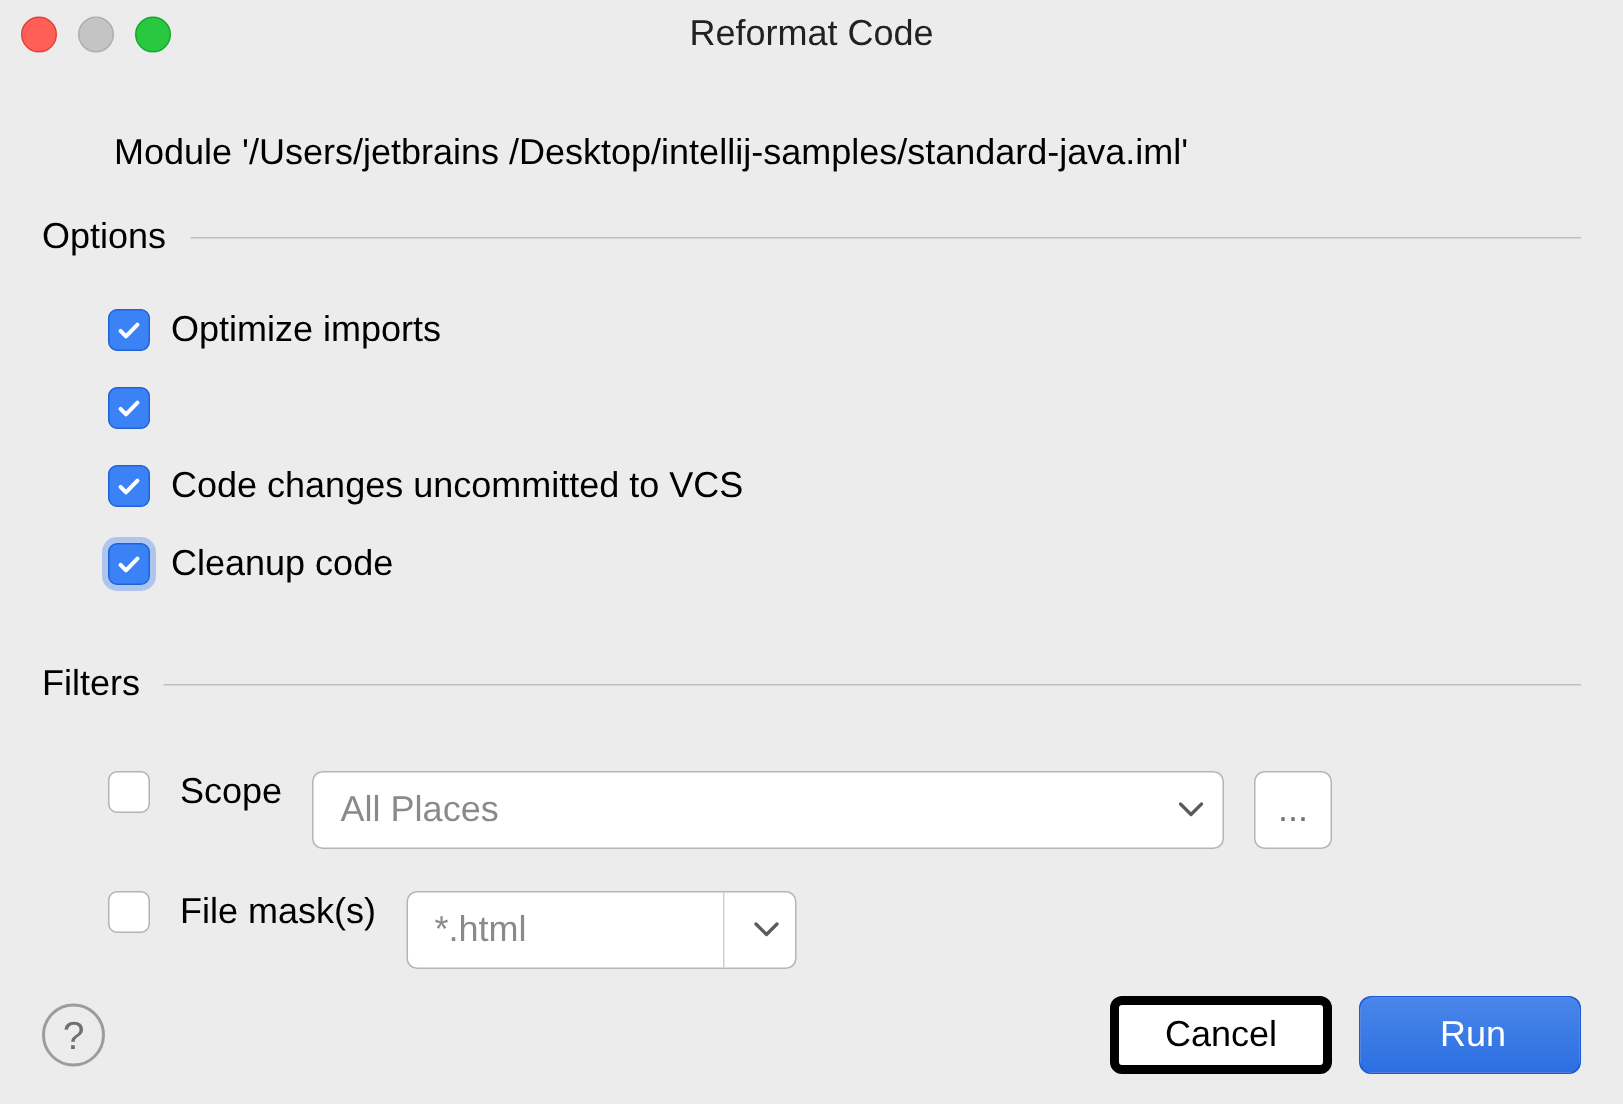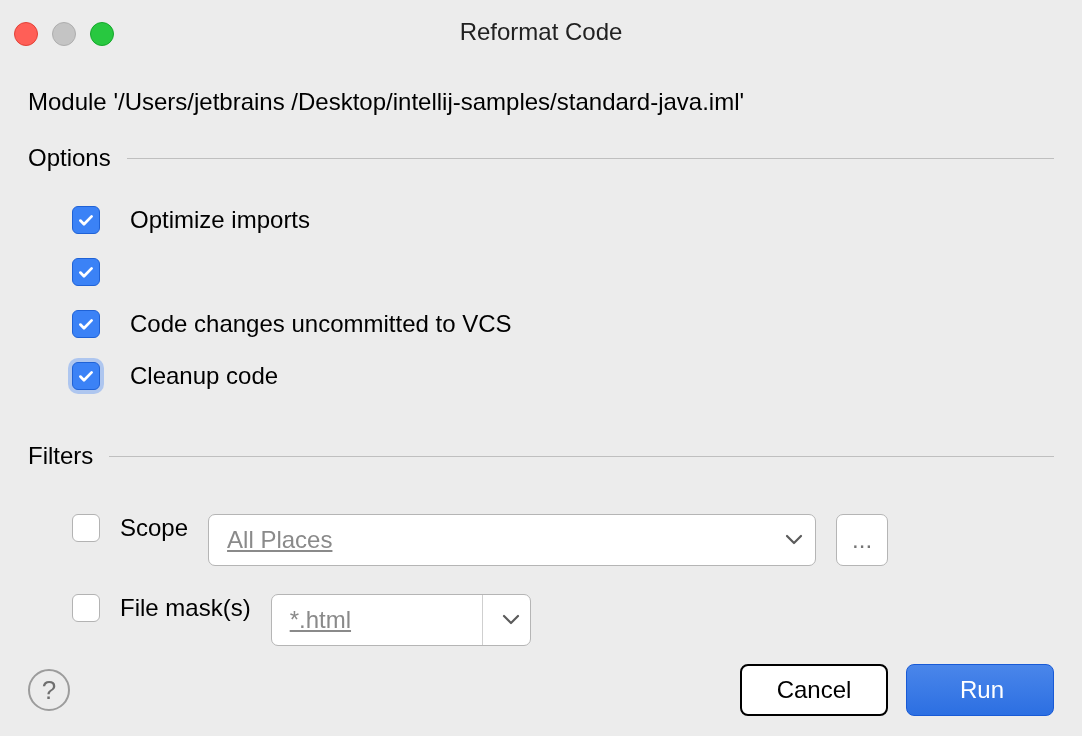--- a/index.html
+++ b/index.html
@@ -9,21 +9,21 @@
     height: 736px;
     background: #ececec;
     font-family: -apple-system, "Helvetica Neue", Arial, sans-serif;
     font-size: 24px;
     color: #000;
     overflow: hidden;
   }
   .titlebar {
     height: 46px;
     display: flex;
-    align-items: flex-end;
+    align-items: center;
     padding: 0 14px;
     position: relative;
   }
   .traffic-lights {
     display: flex;
     gap: 14px;
     align-items: center;
   }
   .tl {
     width: 24px; height: 24px;
@@ -40,38 +40,39 @@
     font-size: 24px;
     color: #212121;
     pointer-events: none;
   }
   .content {
     padding: 36px 28px 0 28px;
   }
   .module-line {
     padding: 6px 0 28px 0;
     font-size: 24px;
+    margin-left: 48px;
   }
   .section-header {
     display: flex;
     align-items: center;
     gap: 16px;
     color: #000;
   }
   .section-title { white-space: nowrap; text-align: right; }
   .section-line {
     flex: 1;
     height: 1px;
     background: #bfbfbf;
   }
   .options-body { padding: 22px 0 40px 44px; }
   .cb-row {
     display: flex;
     align-items: center;
-    gap: 30px;
+    gap: 14px;
     padding: 12px 0;
   }
   .cb {
     width: 28px; height: 28px;
     border-radius: 6px;
     background: #3b82f6;
     border: 1px solid #1f62d6;
     display: inline-flex;
     align-items: center;
     justify-content: center;
@@ -96,21 +97,20 @@
 
   .combo {
     display: flex;
     align-items: center;
     background: #fff;
     border: 1px solid #b5b5b5;
     border-radius: 7px;
     height: 52px;
     padding: 0 12px 0 18px;
     color: #8a8a8a;
-    text-decoration: underline;
   }
   .combo .combo-text { flex: 1; }
   .combo .caret-box {
     padding-left: 10px;
     display: flex; align-items: center; justify-content: center;
   }
   .combo.scope { width: 608px; }
   .combo.mask { width: 260px; padding: 0; gap: 48px; }
   .combo.mask .combo-text { padding: 0 18px; }
   .combo.mask .caret-box {
@@ -151,21 +151,21 @@
     border-radius: 8px;
     font-size: 24px;
     padding: 0 28px;
     display: inline-flex;
     align-items: center;
     justify-content: center;
     margin-left: 18px;
   }
   .btn-cancel {
     background: #fff;
-    border: 2px solid #000000;
+    border: 6px solid #000000;
     color: #000;
   }
   .btn-run {
     background: #2f72e4;
     background: linear-gradient(#4a86ea, #2c6fe2);
     border: 1px solid #185ad6;
     color: #fff;
     padding-left: 32px;
   }
 

